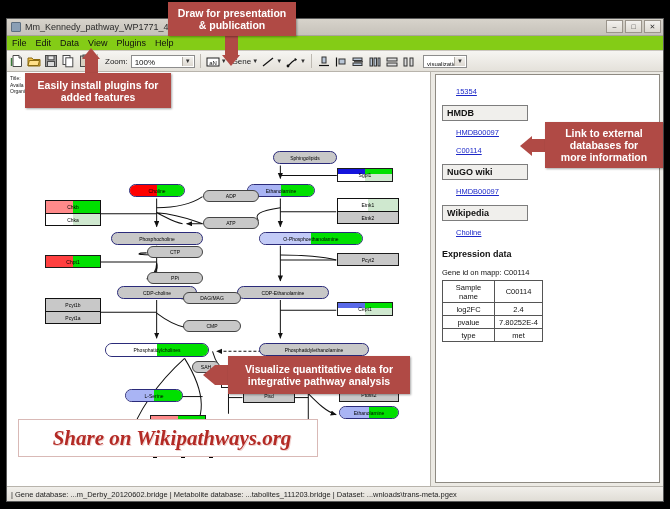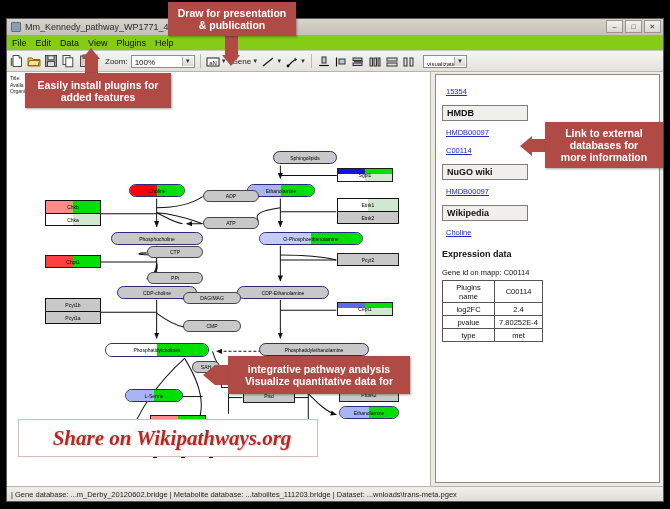--- a/index.html
+++ b/index.html
@@ -63,21 +63,21 @@
   
   #side-panel { flex:1; display:flex; flex-direction:column; background:#eceae4; min-width:0;}
   #tabstrip { height:15px; display:flex; align-items:flex-end; padding-left:4px; gap:1px; background:#eceae4; border-bottom:1px solid #9b968e;}
   .tab { font-size:8px; padding:1px 4px 1px; border:1px solid #9b968e; border-bottom:none;
          background:linear-gradient(#e6e3dc,#d6d2ca); color:#1a1a1a; position:relative; top:1px;}
   .tab.active { background:#f7f6f3; height:14px; top:1px; font-weight:bold;}
   #backpage { flex:1; background:#fff; margin:2px 3px 3px 4px; border:1px solid #8e8a82; overflow:hidden; position:relative; padding:5px 6px;}
   .bp-head { border:1px solid #7d7d7d; background:#f0efec; font-size:9px; font-weight:bold; color:#111;
              padding:2px 4px; width:86px; margin-top:7px;}
   .bp-head:first-child { margin-top:0; }
-  .bp-link { font-size:7.5px; color:#1c28c8; text-decoration:underline; margin:4px 0 0 4px; display:inline-block;}
+  .bp-link { font-size:7.5px; color:#1c28c8; text-decoration:underline; margin:4px 0 0 14px; display:inline-block;}
   .bp-plain { font-size:7.5px; color:#111; margin:4px 0 0 4px; display:inline-block;}
   .bp-section { font-size:9px; font-weight:bold; color:#111; margin-top:10px;}
   .bp-geneid { font-size:7.5px; color:#111; margin-top:9px;}
   table.exp { border-collapse:collapse; margin-top:3px; }
   table.exp td { border:1px solid #555; font-size:7.5px; text-align:center; padding:1.5px 4px; color:#111; }
   table.exp td.k { width:52px; }
   table.exp td.v { width:48px; }
 
   #statusbar { height:15px; background:linear-gradient(#f1efeb,#e0ddd6); border-top:1px solid #b8b4ac;
                display:flex; align-items:center; font-size:7.5px; color:#222; padding-left:4px; }
@@ -521,21 +521,21 @@
 
         <div class="bp-head">Wikipedia</div>
         <div><a class="bp-link" href="#">Choline</a></div>
 
         <div class="bp-section">Expression data</div>
         <div class="bp-geneid">Gene id on mapp: C00114</div>
 
         <table class="exp">
           <tbody>
               <tr>
-            <td class="k">Plugins name</td>
+            <td class="k">Sample name</td>
             <td class="v">C00114</td>
           </tr>
           <tr>
             <td class="k">log2FC</td>
             <td class="v">2.4</td>
           </tr>
           <tr>
             <td class="k">pvalue</td>
             <td class="v">7.80252E-4</td>
           </tr>
@@ -570,21 +570,21 @@
 
 <div class="callout" style="left:545px; top:122px; width:118px; height:46px; flex-direction:column;">
   <div>Link  to external</div>
   <div>databases  for</div>
   <div>more information</div>
 </div>
 <div class="arr-stem" style="left:532px; top:139px; width:14px; height:13px;"></div>
 <div class="arr arr-left" style="left:520px; top:136px;"></div>
 
 <div class="callout" style="left:228px; top:356px; width:182px; height:38px; flex-direction:column;">
+  <div>Visualize quantitative data  for</div>
   <div>integrative pathway analysis</div>
-  <div>Visualize quantitative data  for</div>
 </div>
 <div class="arr-stem" style="left:215px; top:365px; width:14px; height:20px;"></div>
 <div class="arr arr-left" style="left:203px; top:365px;"></div>
 
 <div id="share-box">
   <span id="share-text">Share on Wikipathways.org</span>
 </div>
 
 </body></html>

